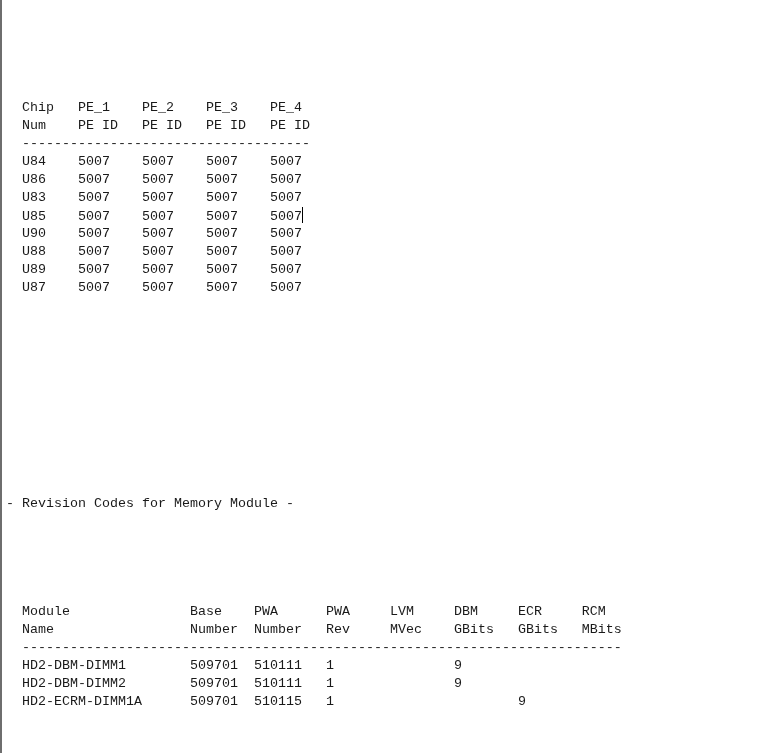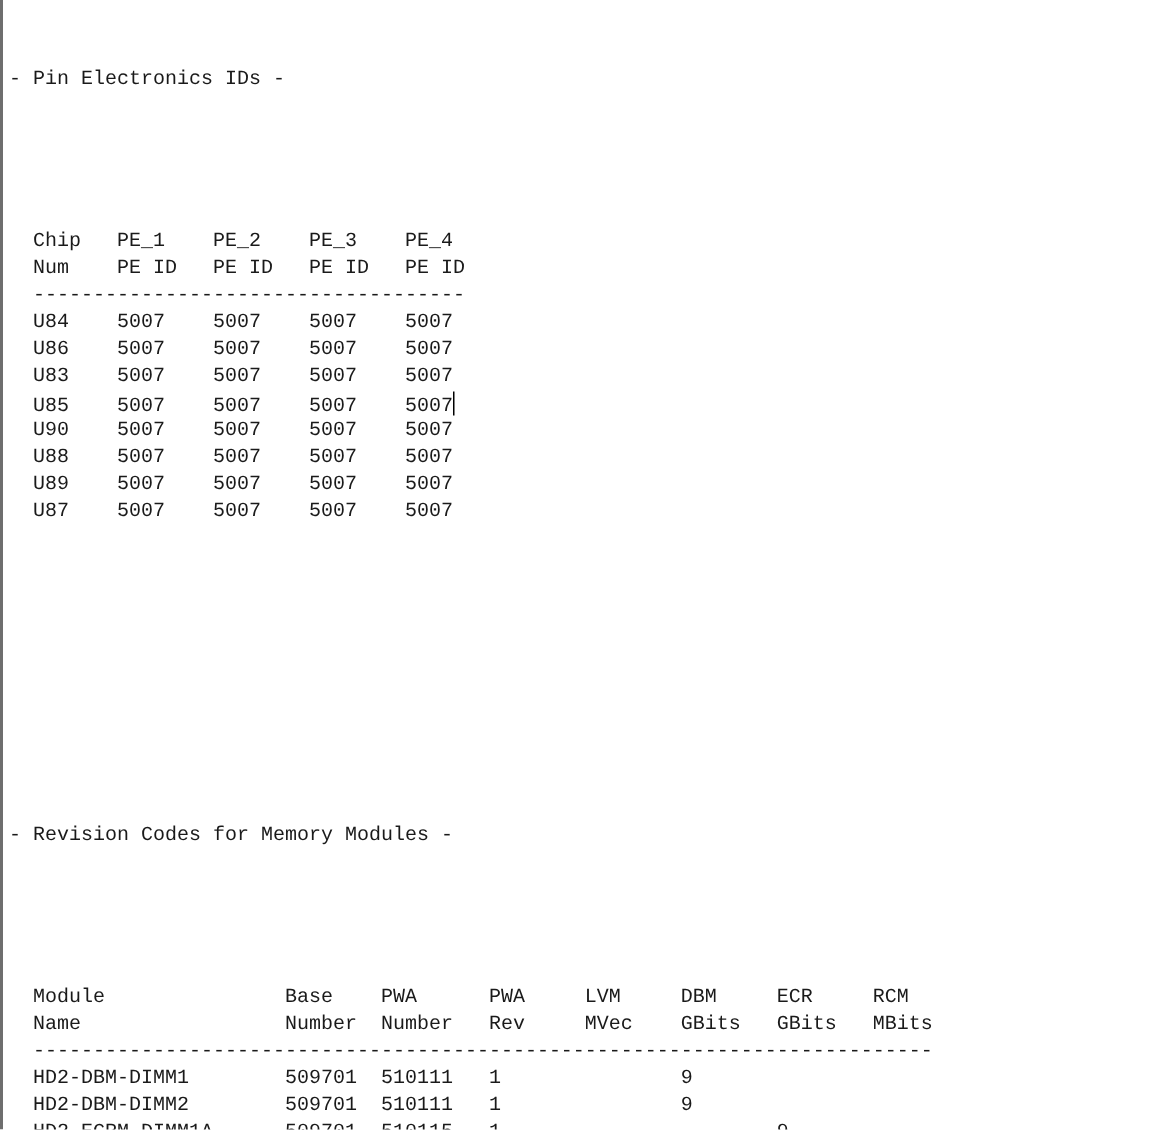--- a/index.html
+++ b/index.html
@@ -13,22 +13,21 @@
   }
   .line { height: 18px; display: block; }
   .caret { display: inline-block; width: 1px; height: 16px; background: #000; vertical-align: -3px; }
 </style>
 </head>
 <body>
 
 <div class="left-border"></div>
 
 <div class="doc">
-  <div class="line">- Pin Electronics IDs -</div>
   <div class="line"></div>
   <div id="pe-table"><div class="line">  Chip   PE_1    PE_2    PE_3    PE_4</div><div class="line">  Num    PE ID   PE ID   PE ID   PE ID</div><div class="line">  ------------------------------------</div><div class="line">  U84    5007    5007    5007    5007</div><div class="line">  U86    5007    5007    5007    5007</div><div class="line">  U83    5007    5007    5007    5007</div><div class="line">  U85    5007    5007    5007    5007<span class="caret"></span></div><div class="line">  U90    5007    5007    5007    5007</div><div class="line">  U88    5007    5007    5007    5007</div><div class="line">  U89    5007    5007    5007    5007</div><div class="line">  U87    5007    5007    5007    5007</div></div>
   <div class="line"></div>
   <div class="line"></div>
   <div class="line"></div>
-  <div class="line">- Revision Codes for Memory Modules -</div>
+  <div class="line">- Revision Codes for Memory Module -</div>
   <div class="line"></div>
   <div id="mm-table"><div class="line">  Module               Base    PWA      PWA     LVM     DBM     ECR     RCM</div><div class="line">  Name                 Number  Number   Rev     MVec    GBits   GBits   MBits</div><div class="line">  ---------------------------------------------------------------------------</div><div class="line">  HD2-DBM-DIMM1        509701  510111   1               9</div><div class="line">  HD2-DBM-DIMM2        509701  510111   1               9</div><div class="line">  HD2-ECRM-DIMM1A      509701  510115   1                       9</div></div>
 </div>
 
 </body></html>

